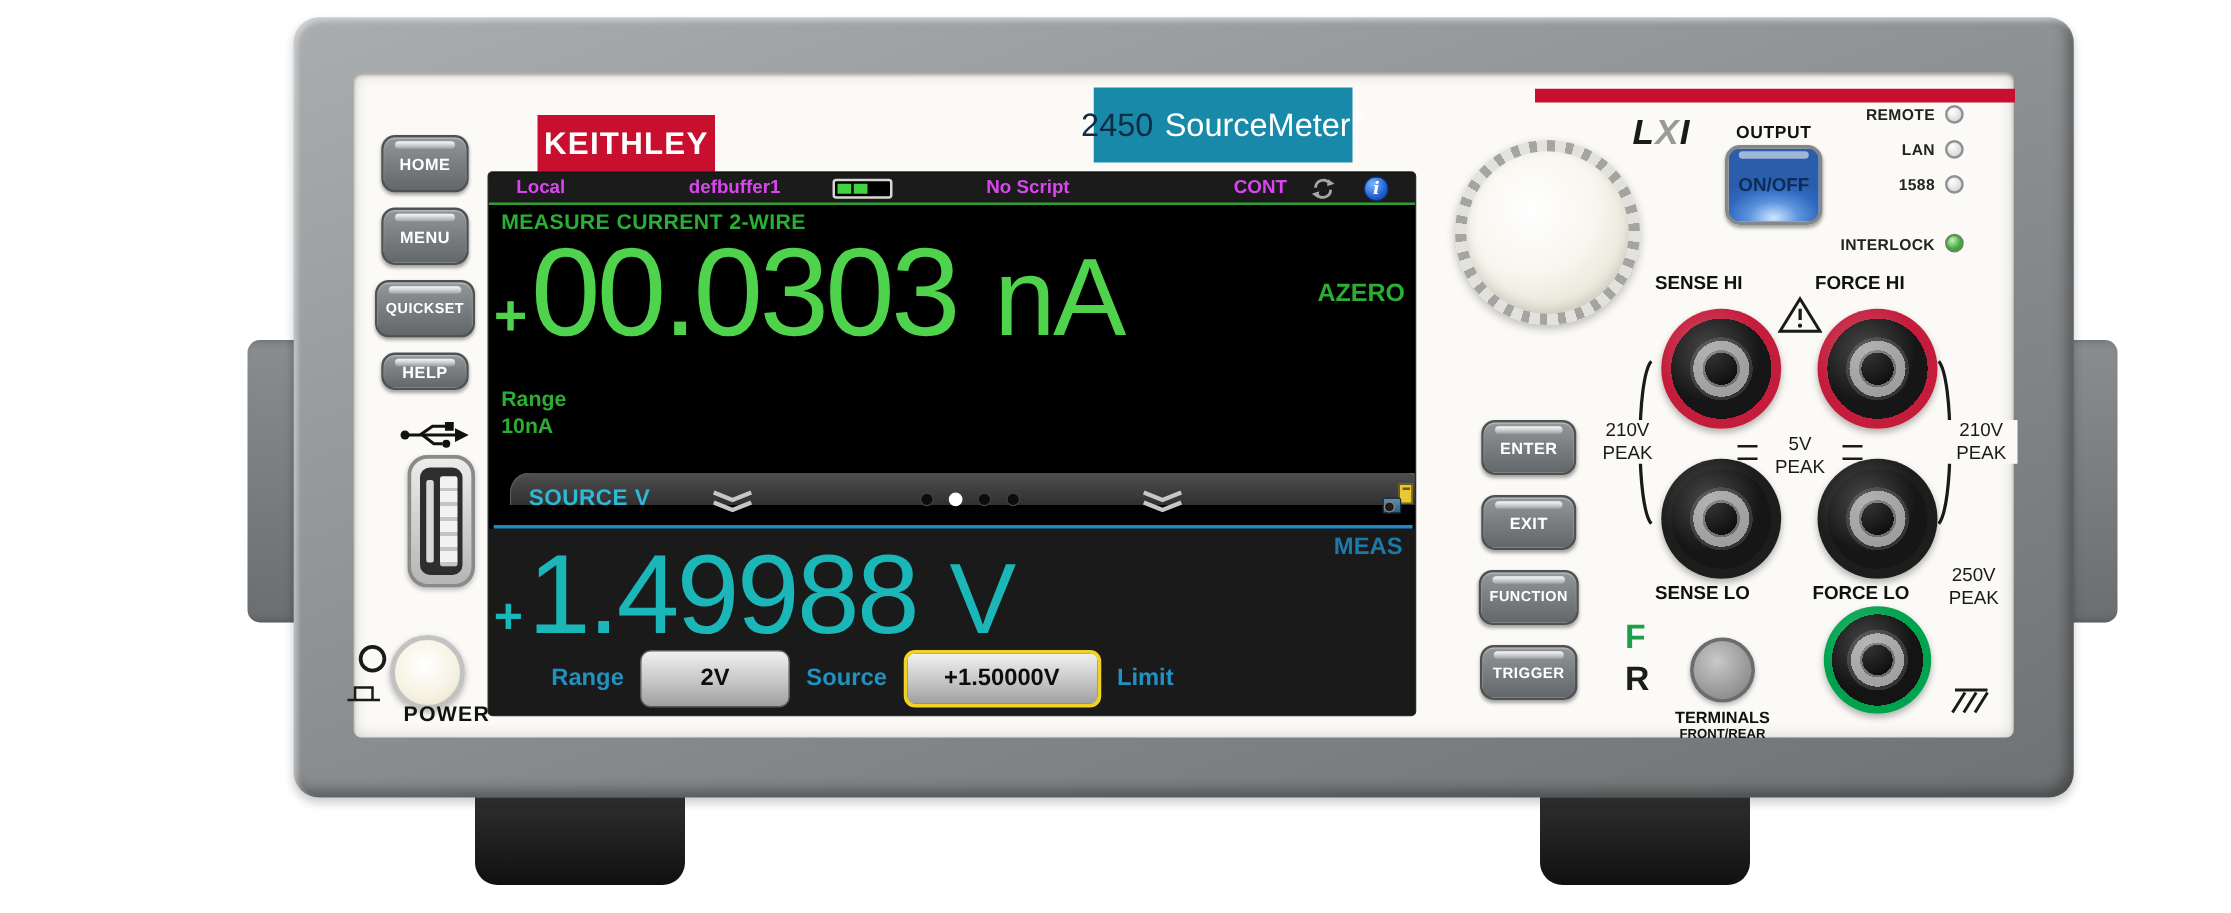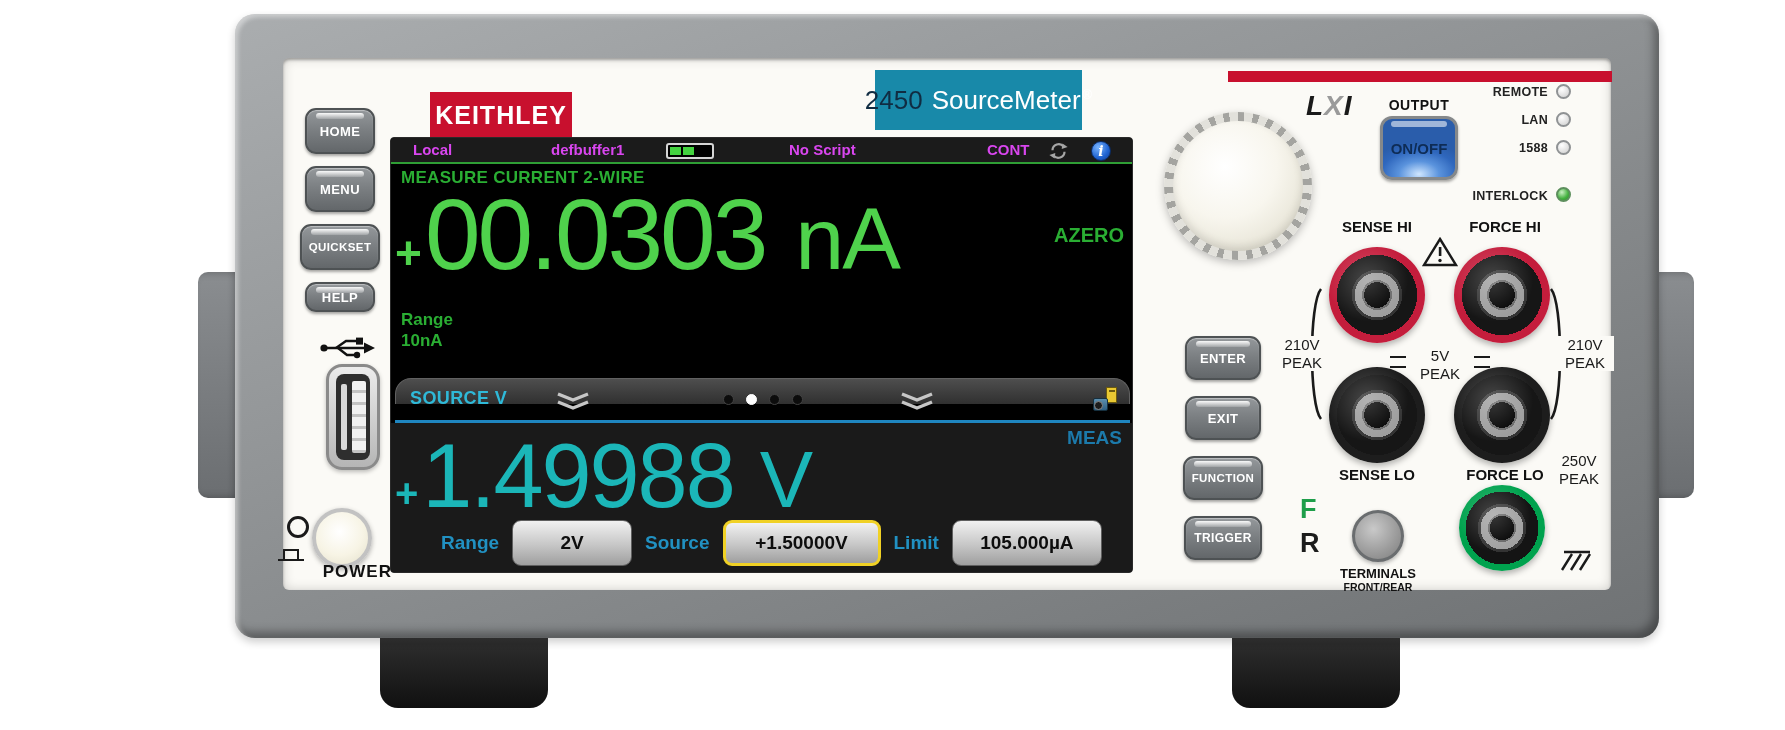--- a/index.html
+++ b/index.html
@@ -60,21 +60,21 @@
   .m-read{left:4px;top:16px;color:#4fd24c}
   .m-read .sign{font-size:46px;font-weight:bold;margin-right:3px}
   .m-read .val{font-size:100px;line-height:1.05;letter-spacing:-3px}
   .m-read .unit{font-size:88px;margin-left:30px;letter-spacing:-2px}
   .azero{position:absolute;right:8px;top:58px;font-size:20px}
   .m-range{position:absolute;left:10px;top:143px;font-size:17px;line-height:1.25}
   .scrbtn{display:flex;align-items:center;justify-content:center;
     background:linear-gradient(180deg,#f1f1f1,#c6c6c6 55%,#9f9f9f);border-radius:9px;
     color:#0d0d0d;font-weight:bold;border:1px solid #5f5f5f;cursor:pointer}
   .autobtn{position:absolute;left:68px;top:140px;width:110px;height:52px;font-size:19px}
-  .swipebar{position:absolute;left:4px;top:240px;width:735px;height:26px;
+  .swipebar{position:absolute;left:17px;top:240px;width:735px;height:26px;
     background:linear-gradient(180deg,#4e4e4e,#303030);border:1px solid #616161;border-bottom:none;
     border-radius:16px 16px 0 0;cursor:pointer}
   .sw-title{position:absolute;left:14px;top:9px;color:#2fb9d8;font-weight:bold;font-size:18px;letter-spacing:.4px}
   .chev{position:absolute;top:13px}
   .dots{position:absolute;left:327px;top:15px;display:flex;gap:12px}
   .dot{width:11px;height:11px;border-radius:50%;background:#0c0c0c;border:1px solid #424242;cursor:pointer}
   .dot.on{background:#fff;border-color:#fff}
   .bluesep{position:absolute;left:4px;top:282px;width:735px;height:3px;background:#1f86c0}
   .source{position:absolute;left:0;top:285px;width:100%;height:151px;background:#1a1a1a}
   .meas-tag{position:absolute;right:10px;top:4px;color:#1c7aab;font-weight:bold;font-size:19px}
@@ -111,21 +111,21 @@
     display:flex;align-items:center;justify-content:center;color:#0e2c55;font-weight:bold;font-size:15px;
     box-shadow:0 2px 3px rgba(0,0,0,.35)}
   .onoff::before{content:"";position:absolute;top:2px;left:8px;right:8px;height:6px;background:rgba(255,255,255,.55);border-radius:4px}
   .onoff span{position:relative;z-index:2}
   .ind-lab{position:absolute;z-index:6;width:96px;text-align:right;font-size:12.5px;font-weight:bold;color:#222;letter-spacing:.3px}
   .led{position:absolute;z-index:6;width:15px;height:15px;border-radius:50%;border:2px solid #8f9294;
     background:radial-gradient(circle at 35% 30%,#fff,#dcdcdc 70%,#c0c0c0)}
   .led.on{border-color:#5d8f5d;background:radial-gradient(circle at 35% 30%,#c9f0c2,#44b13f 60%,#2f8f31)}
 
   
-  .tlab{position:absolute;z-index:6;text-align:center;font-size:15px;font-weight:bold;color:#111;white-space:nowrap}
+  .tlab{position:absolute;z-index:6;text-align:left;font-size:15px;font-weight:bold;color:#111;white-space:nowrap}
   .jack{position:absolute;z-index:6;border-radius:50%;
     box-shadow:0 3px 6px rgba(0,0,0,.3)}
   .jack::after{content:"";position:absolute;inset:0;border-radius:50%;
     background:radial-gradient(circle at 40% 35%,rgba(255,255,255,.22),rgba(255,255,255,0) 48%)}
   .jack.red{background:radial-gradient(circle,#000 0 19%,#666 19% 22%,#9c9c9c 22% 33%,#333 33% 37%,#161616 37% 59%,#c41d3c 59% 100%)}
   .jack.blk{background:radial-gradient(circle,#000 0 19%,#666 19% 22%,#9c9c9c 22% 33%,#333 33% 37%,#161616 37% 59%,#1d1d1d 59% 97%,#3c3c3c 97% 100%)}
   .jack.grnj{background:radial-gradient(circle,#000 0 20%,#666 20% 23%,#a0a0a0 23% 35%,#333 35% 40%,#141414 40% 60%,#00a24e 60% 100%)}
   .rating{position:absolute;z-index:7;text-align:center;font-size:15px;color:#1a1a1a;line-height:1.18;background:#fbfaf6}
   .rating.nobg{background:transparent}
   .tick{position:absolute;z-index:7;height:2px;background:#1a1a1a}
@@ -280,23 +280,20 @@
       <div class="src-row">
         <span class="blab">Range</span>
         <div class="scrbtn rbtn" style="width:120px">
             <span>2V</span>
           </div>
         <span class="blab">Source</span>
         <div class="scrbtn rbtn sel" style="width:158px">
             <span>+1.50000V</span>
           </div>
         <span class="blab">Limit</span>
-        <div class="scrbtn rbtn" style="width:150px">
-            <span>105.000µA</span>
-          </div>
       </div>
     </div>
   </div>
 
   <div class="stripe"></div>
   <div class="knob"></div>
   <div class="lxi"><span>L</span><span class="x">X</span><span>I</span></div>
   <div class="outlab">OUTPUT</div>
   <div class="onoff">
       <span>ON/OFF</span>

